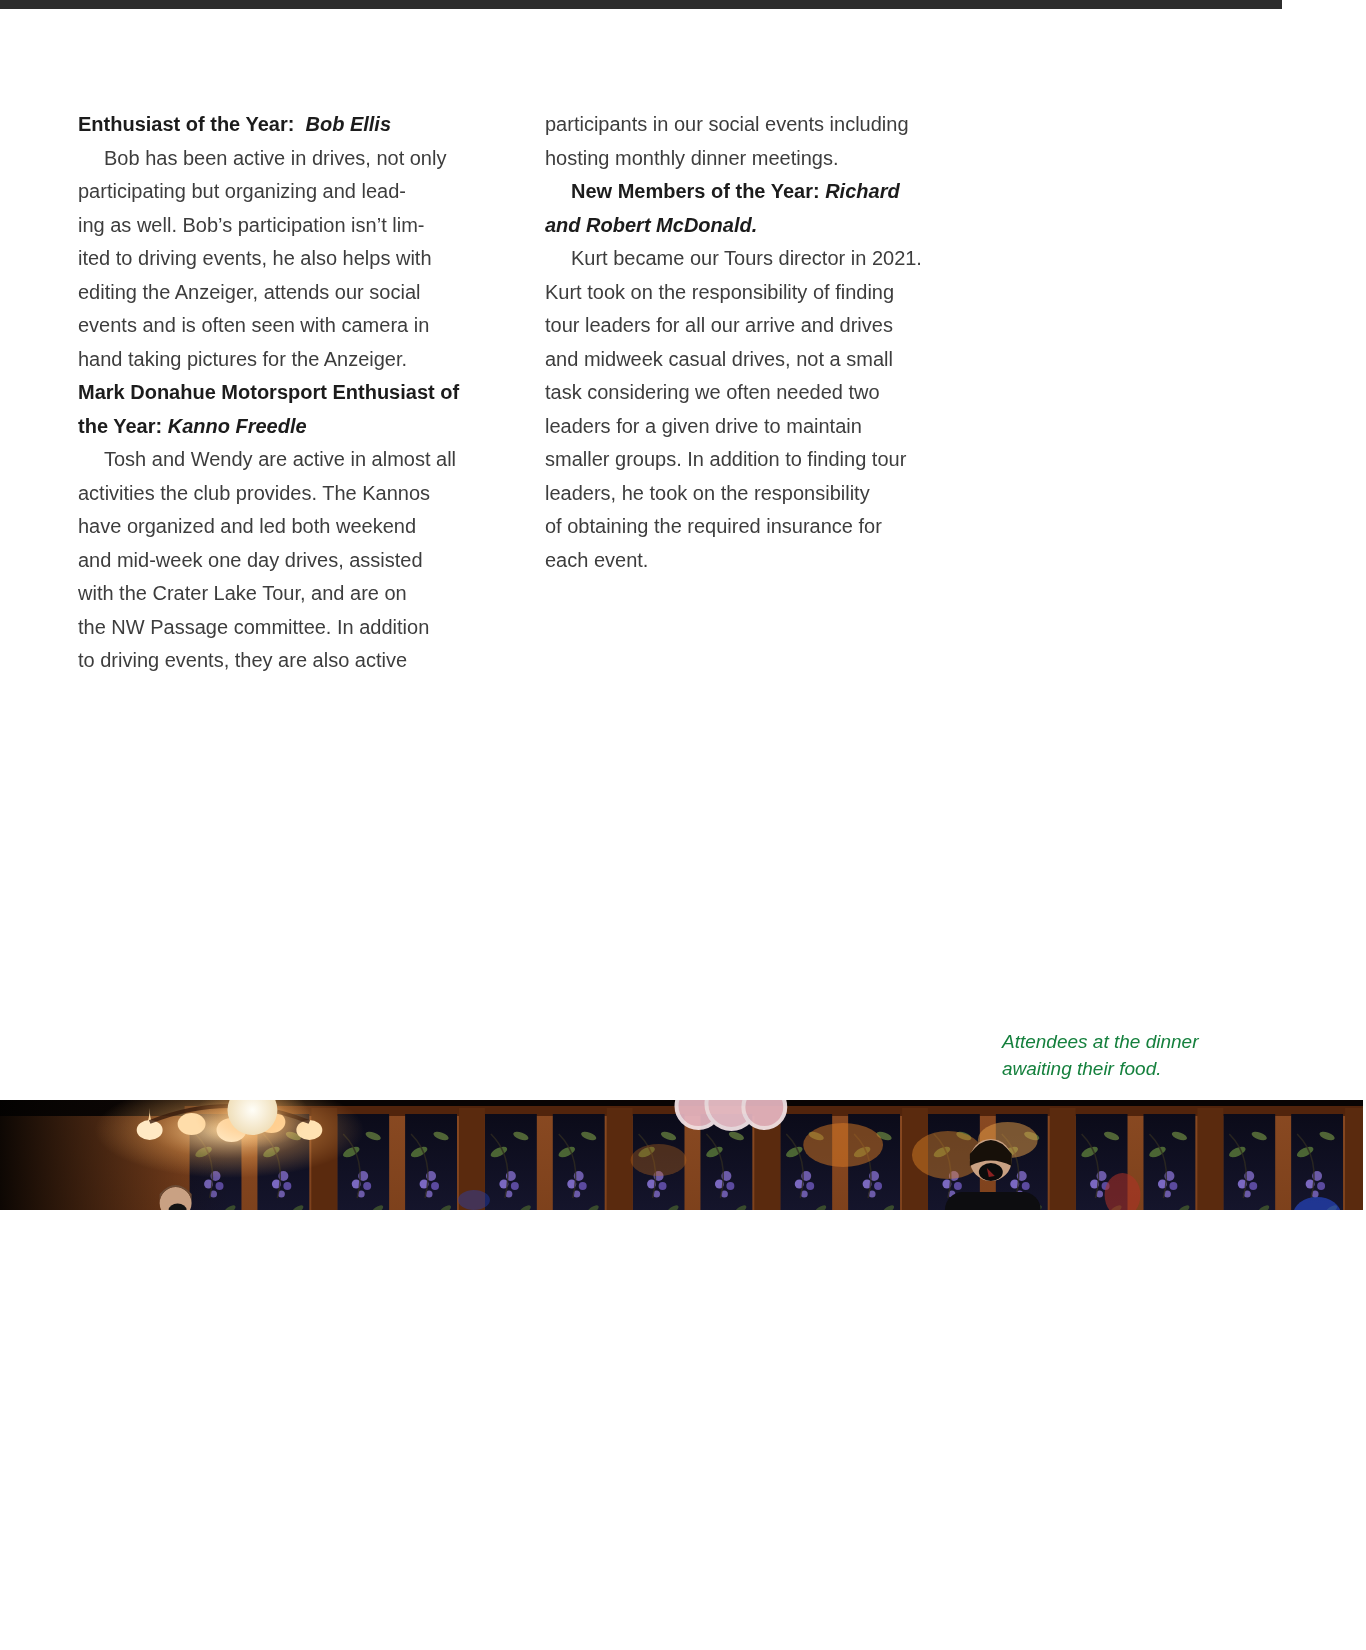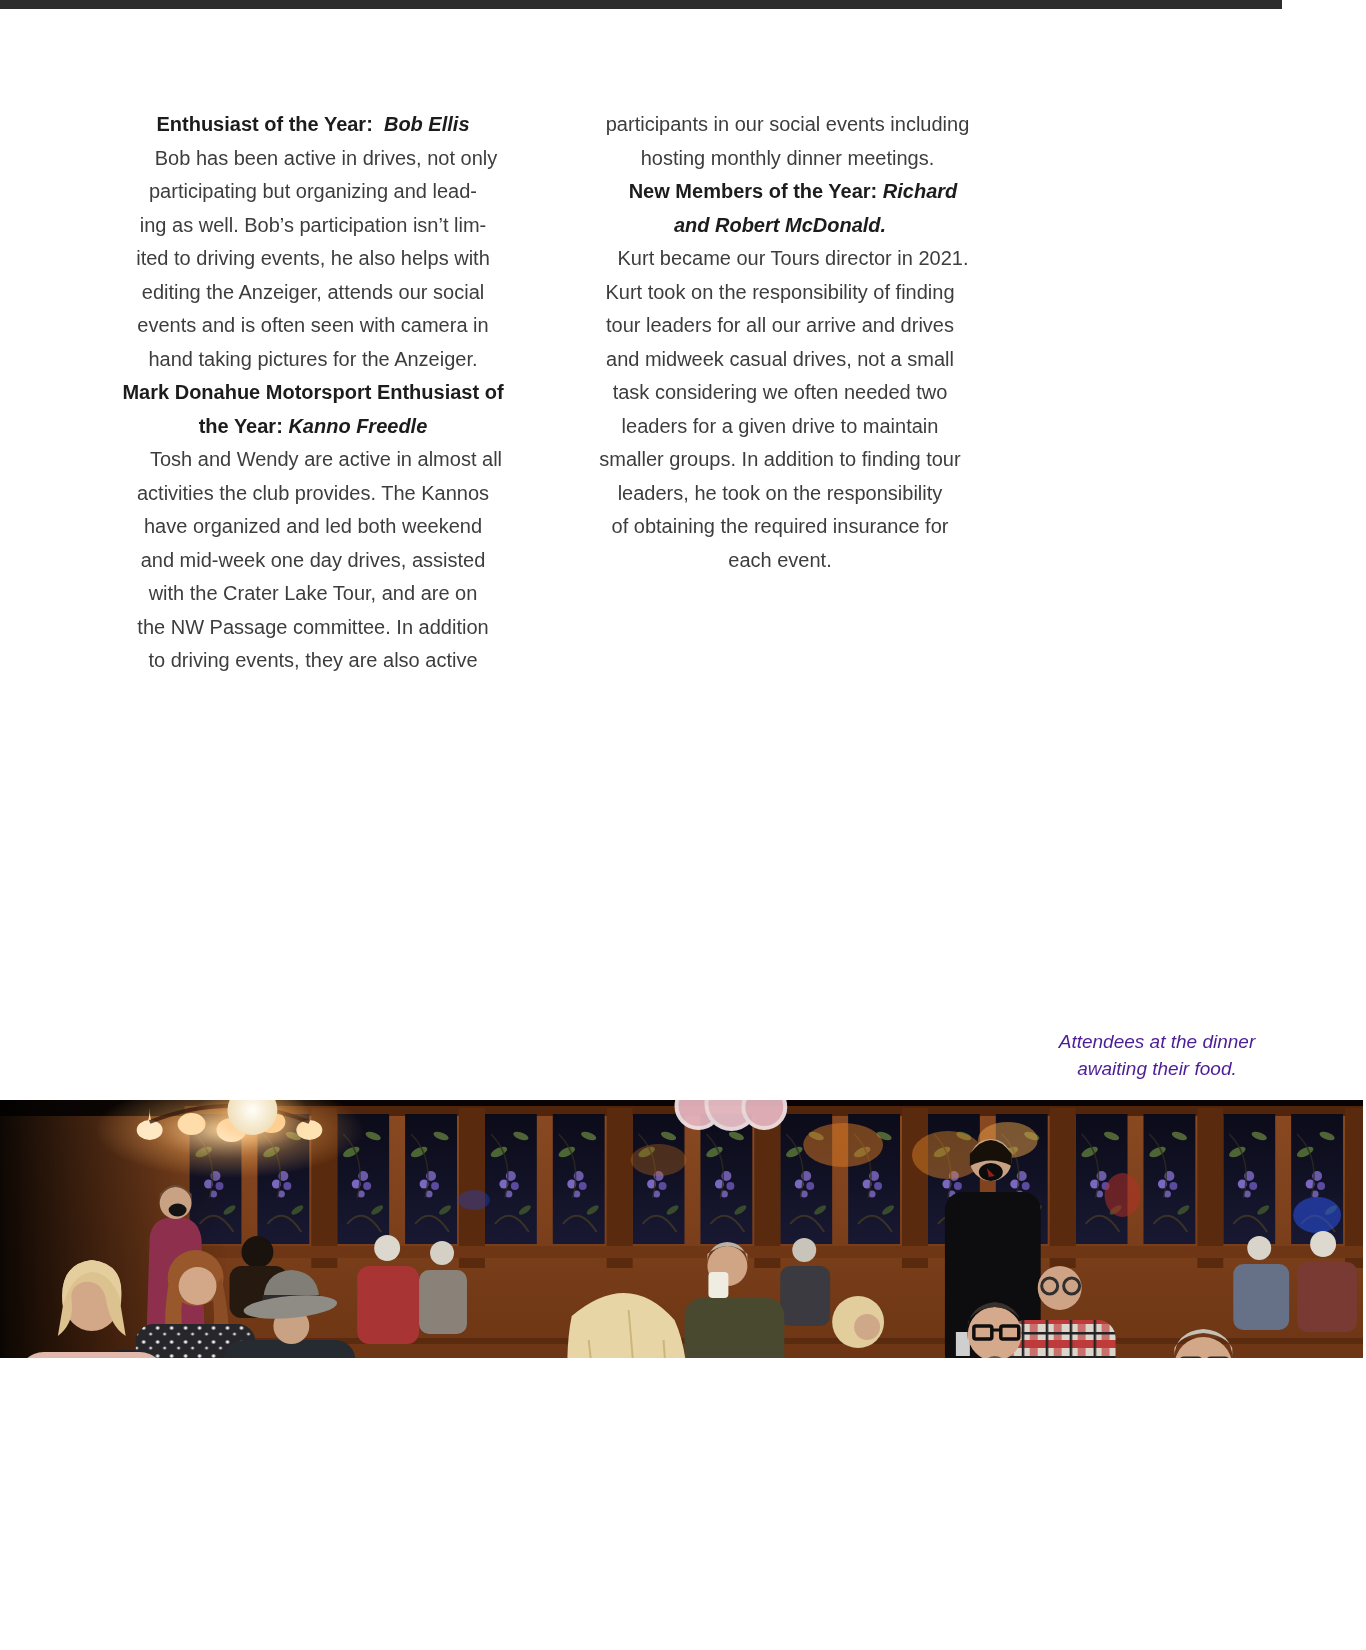--- a/index.html
+++ b/index.html
@@ -1,39 +1,39 @@
 <!DOCTYPE html>
 <html><head>
 <meta charset="utf-8">
 <style>
   html,body { margin:0; padding:0; background:#ffffff; }
   .page {
-    position:relative; width:1366px; height:1358px; background:#ffffff;
-    font-family:"Liberation Sans", sans-serif; overflow:hidden;text-align:center;
+    position:relative; width:1366px; height:1210px; background:#ffffff;
+    font-family:"Liberation Sans", sans-serif; overflow:hidden;
   }
   .topbar { position:absolute; left:0; top:0; width:1282px; height:9px; background:#2d2d2d; }
   .col {
     position:absolute; top:108px; width:470px;
     color:#3d3d3d; font-size:20px; line-height:33.5px;
   }
   .col-left  { left:78px; }
   .col-right { left:545px; }
   .sec-h {
     margin:0; font-size:20px; line-height:33.5px; font-weight:bold;
     color:#1c1c1c; white-space:pre-wrap;
   }
   .sec-h.gap { }
   .sec-h.indent { text-indent:26px; }
   .sec-h .em { font-style:italic; }
   .para { margin:0; white-space:pre-wrap; text-indent:26px; }
-  .para.noindent { text-indent:0;margin-left:15px; }
+  .para.noindent { text-indent:0; }
   .continued { margin:36px 0 0 0; font-style:italic; white-space:pre-wrap; text-indent:0; }
   .photo-caption {
     position:absolute; left:1002px; top:1028px; width:310px;
-    font-style:italic; font-size:19px; line-height:27px; color:#4c1d95;
+    font-style:italic; font-size:19px; line-height:27px; color:#15803d;
     white-space:pre-wrap;
   }
   .photo {
     position:absolute; left:0; top:1100px; width:1363px; height:550px;
     overflow:hidden; background:#160c07;
   }
   .photo svg { display:block; width:100%; height:100%; }
 </style>
 </head>
 <body>

